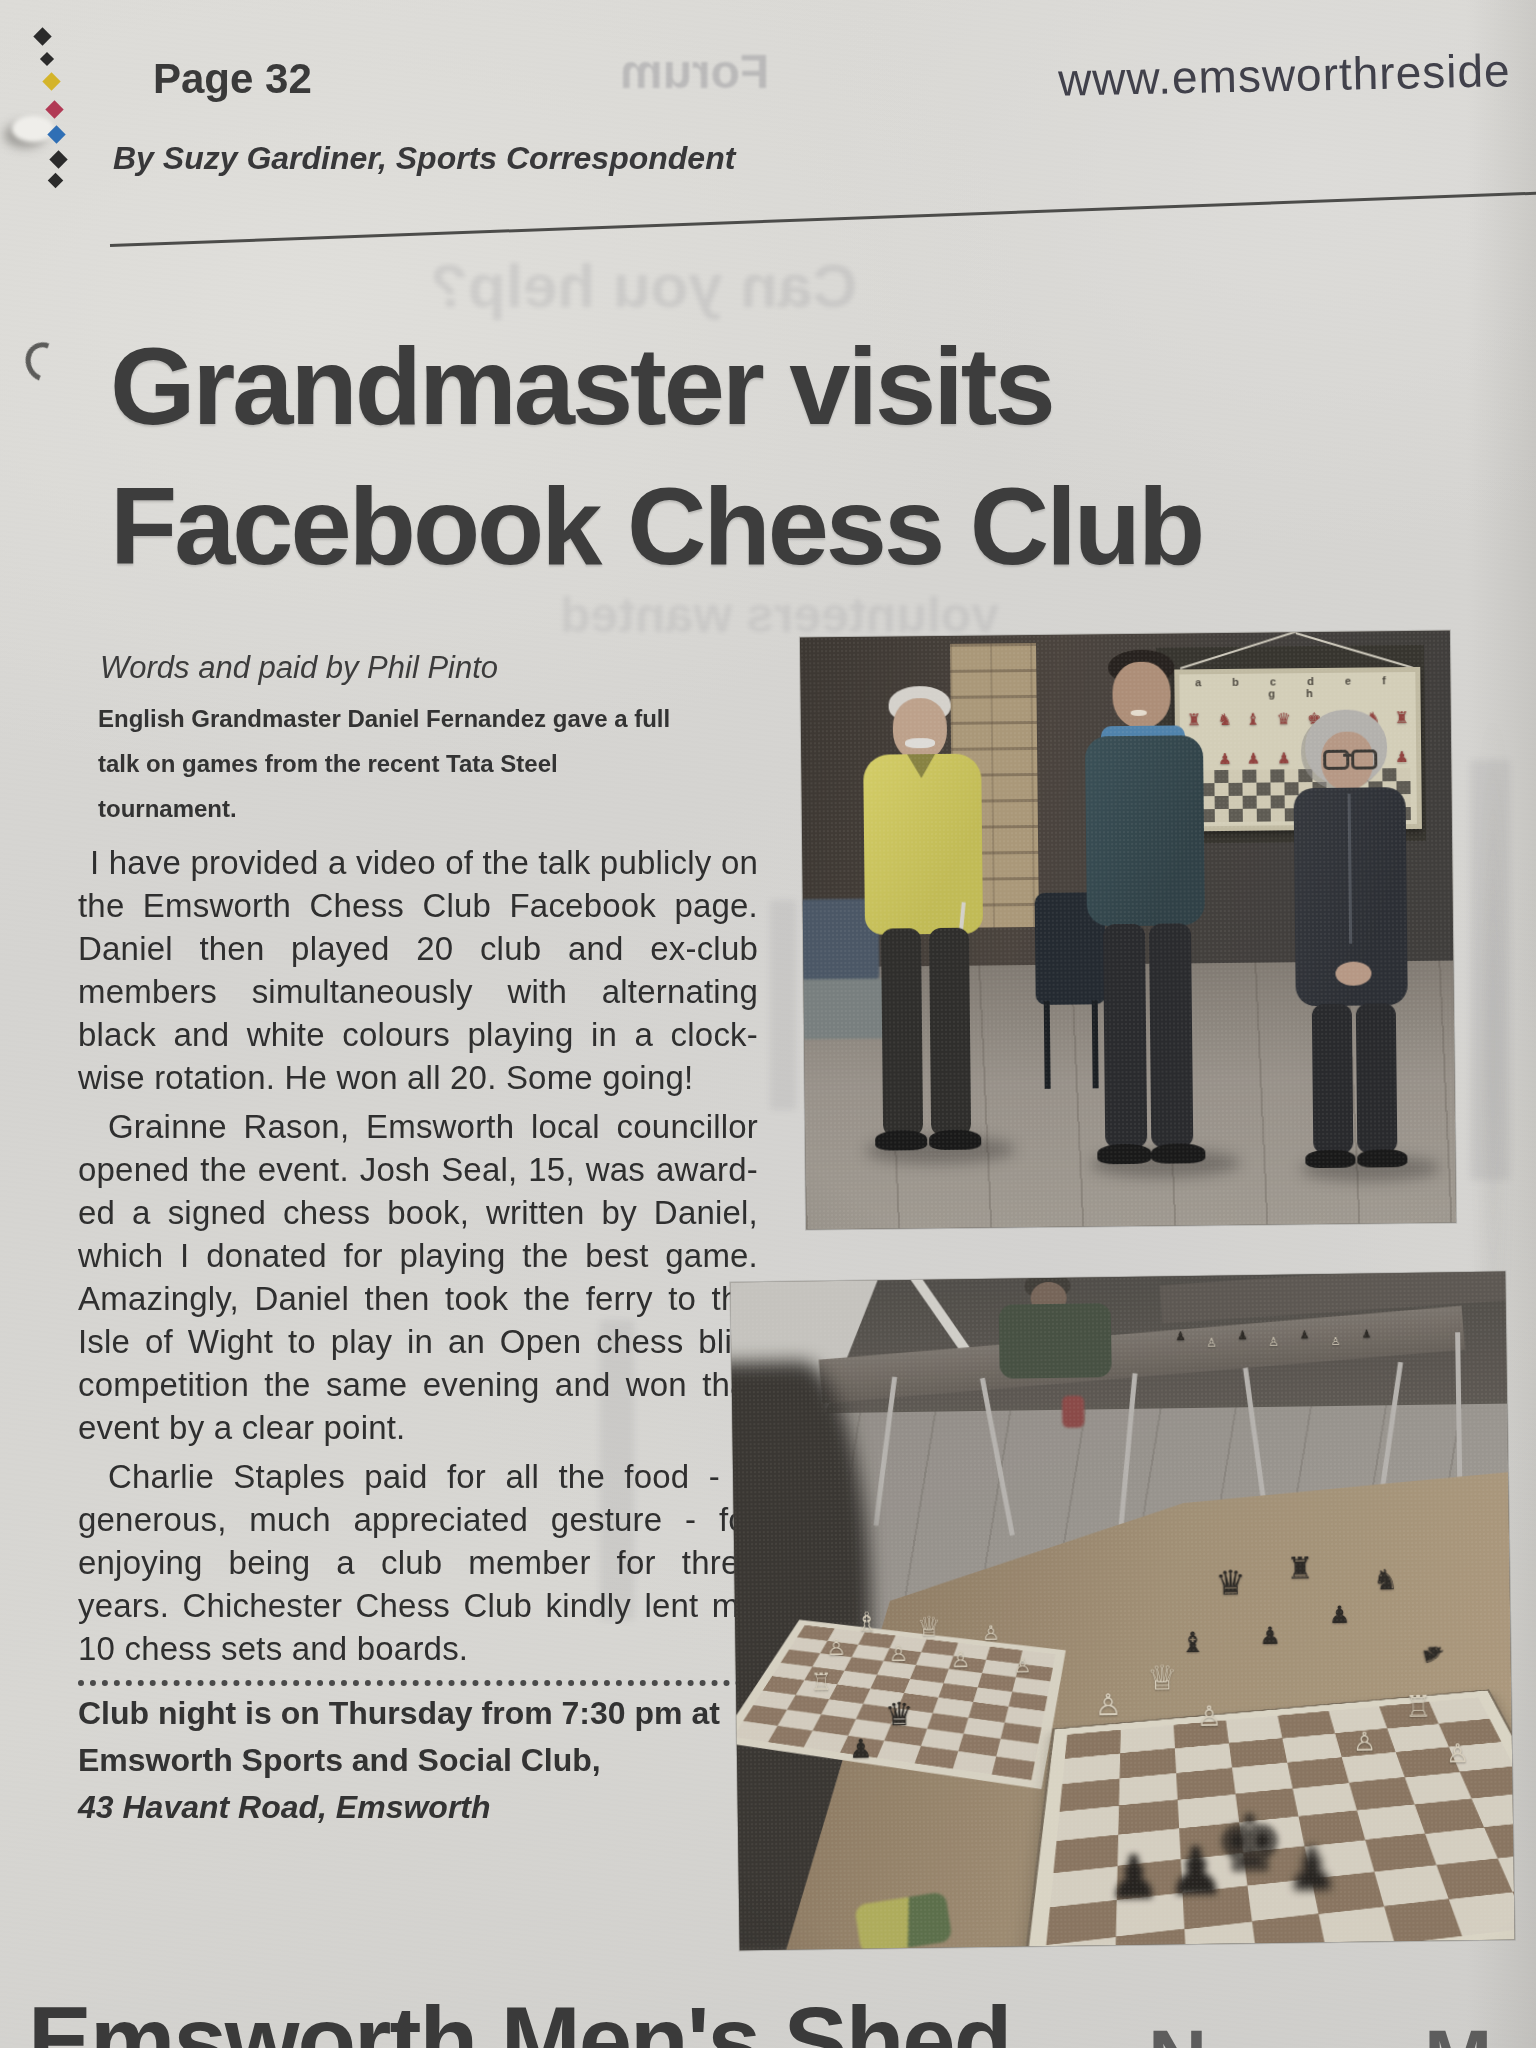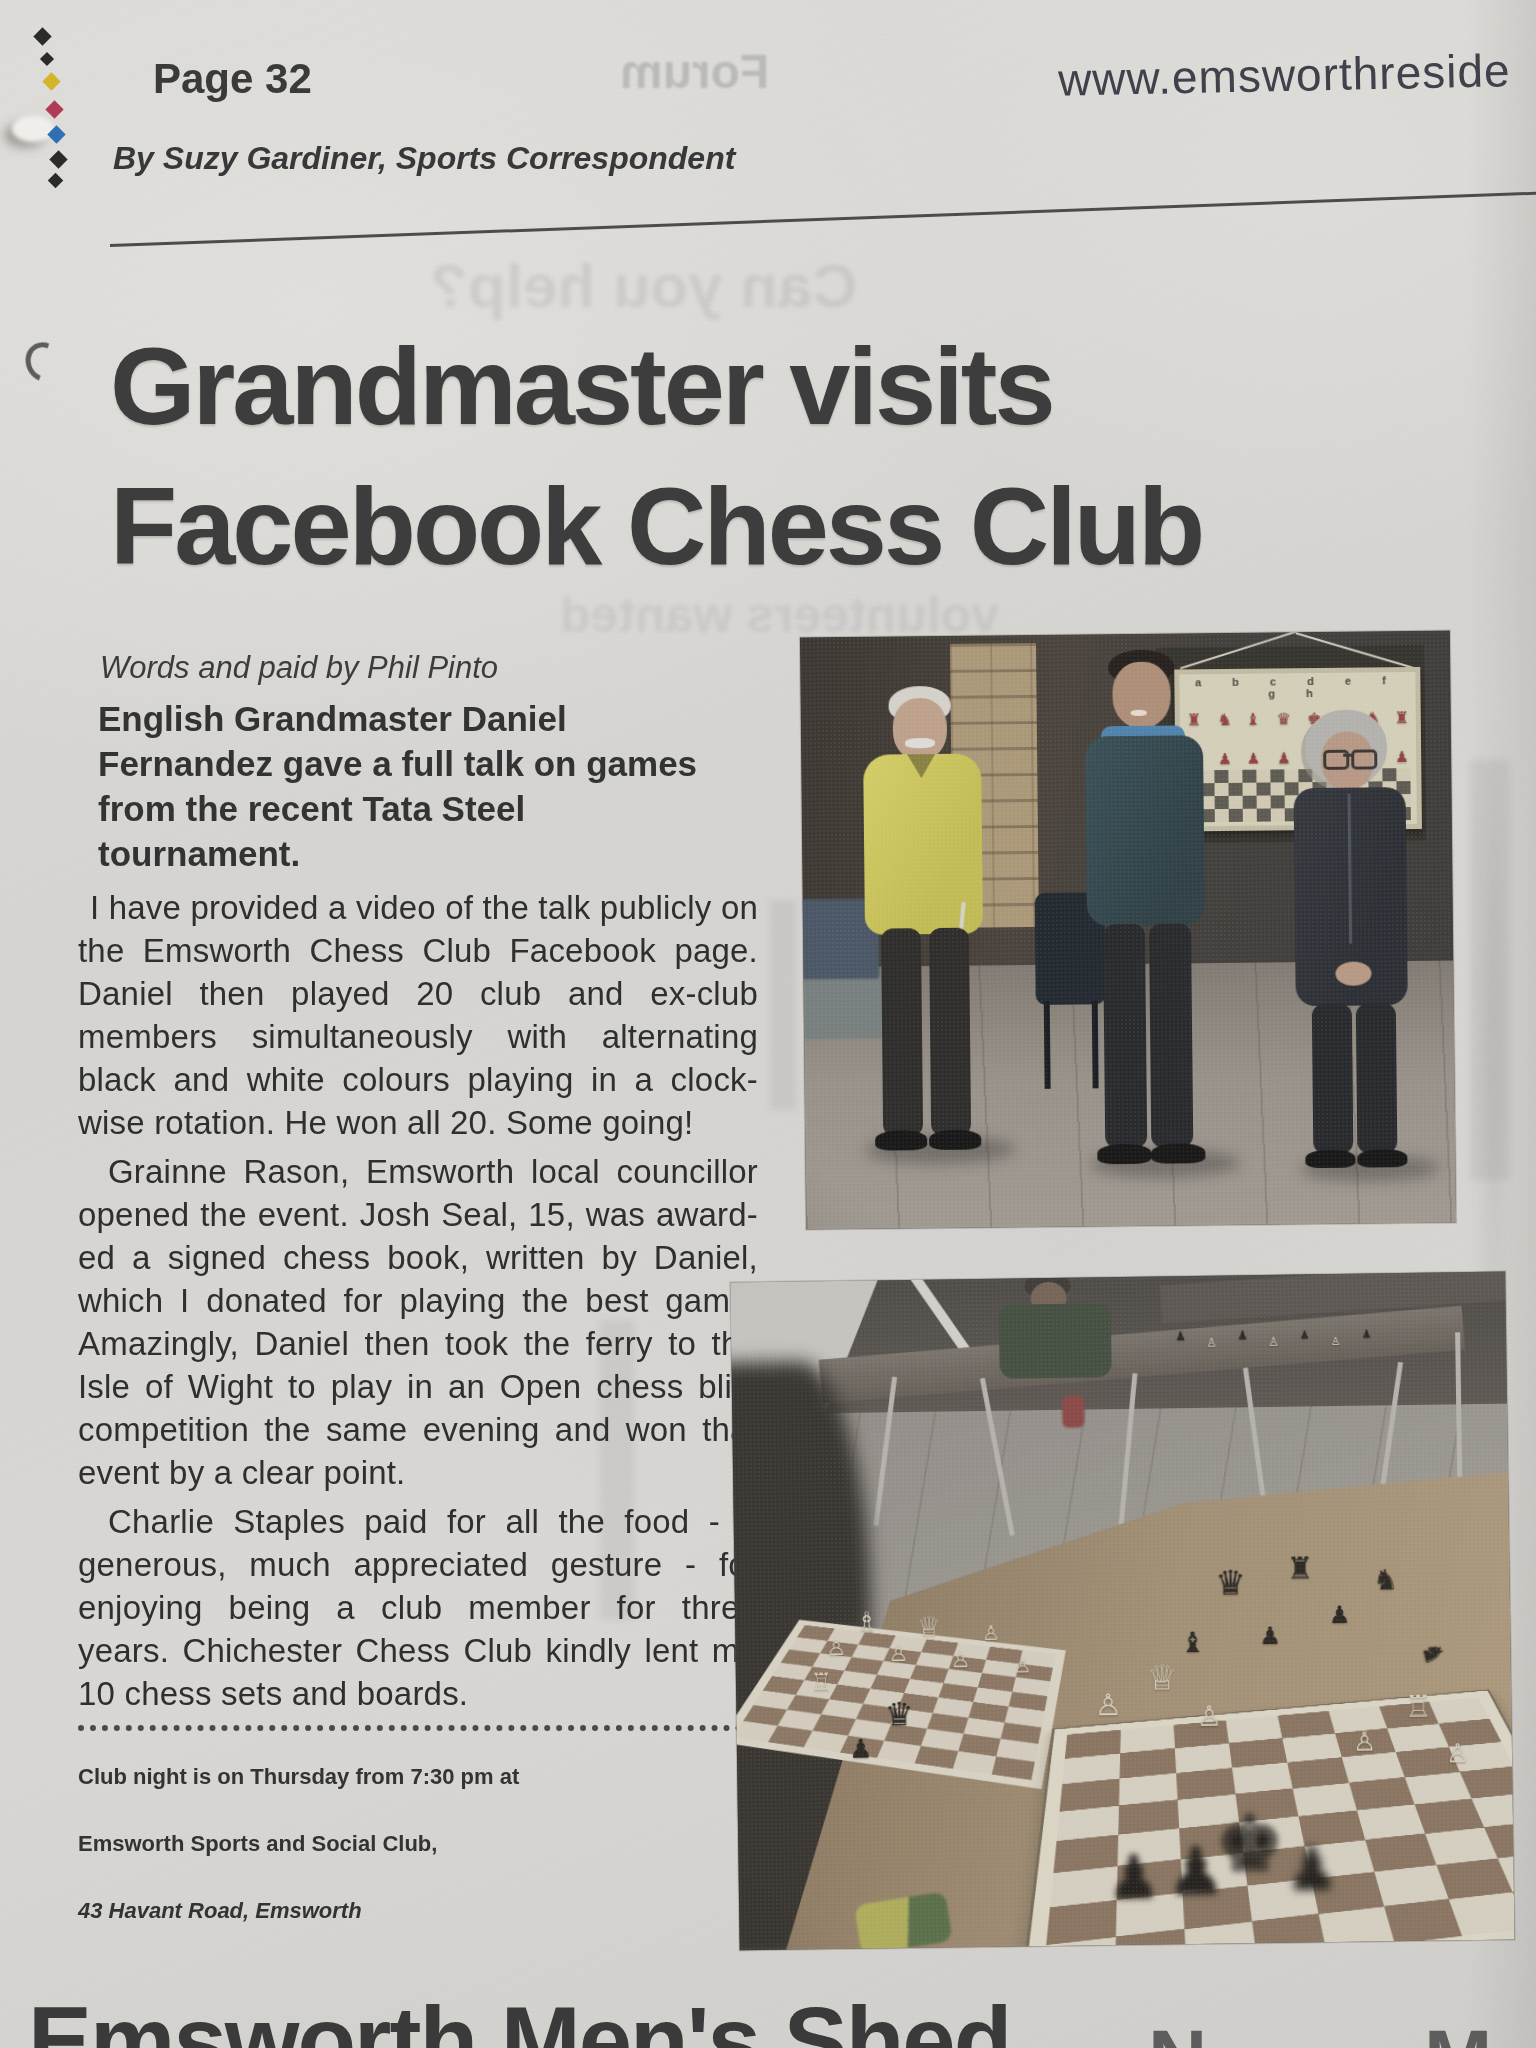--- a/index.html
+++ b/index.html
@@ -39,26 +39,26 @@
   .ghost{position:absolute;transform:scaleX(-1);color:#5f5f6a;font-weight:700;pointer-events:none;}
   .ghost-line{position:absolute;background:rgba(95,95,105,.10);filter:blur(3px);border-radius:4px;}
 
   
   .headline{position:absolute;left:100px;top:306px;font-size:110px;line-height:1.27;font-weight:700;
     color:#3d3d3d;letter-spacing:-3px;text-shadow:0 2px 2px rgba(40,40,40,.18);white-space:nowrap;}
 
   
   .column{position:absolute;left:78px;top:650px;width:680px;color:#2f2f2f;}
   .credit{margin:0 0 4px 22px;font-size:31px;font-style:italic;color:#3c3c3c;}
-  .intro{margin:10px 0 0 20px;width:604px;font-size:35px;font-weight:700;line-height:45px;color:#333;}
+  .intro{margin:10px 0 0 20px;width:604px;font-size:24px;font-weight:700;line-height:45px;color:#333;}
   p.body{margin:10px 0 0;font-size:33px;line-height:43px;text-align:justify;letter-spacing:.2px;}
   p.body.indent{text-indent:30px;margin-top:6px;}
   p.body.first{text-indent:12px;}
   .dotted-sep{margin-top:10px;width:664px;height:0;border-top:6px dotted #4a4a4a;}
-  .footer-block{margin-top:12px;font-size:22px;font-weight:700;line-height:67px;color:#333;}
+  .footer-block{margin-top:4px;font-size:32px;font-weight:700;line-height:47px;color:#333;}
   .footer-block .it{font-style:italic;}
 
   
   .photo{position:absolute;overflow:hidden;background:#6a655e;box-shadow:0 0 0 1px rgba(80,78,74,.25);}
   .photo-top{left:803px;top:634px;width:650px;height:592px;transform:rotate(-.6deg);}
   .photo-bottom{left:735px;top:1277px;width:775px;height:668px;transform:rotate(-.8deg);}
   .photo-inner{position:absolute;inset:0;filter:blur(.6px) saturate(.75) contrast(.95);}
   .halftone{position:absolute;inset:0;pointer-events:none;opacity:.8;
     background-image:radial-gradient(rgba(248,246,238,.08) 1px, transparent 1.4px);background-size:4px 4px;}
   .abs{position:absolute;}

